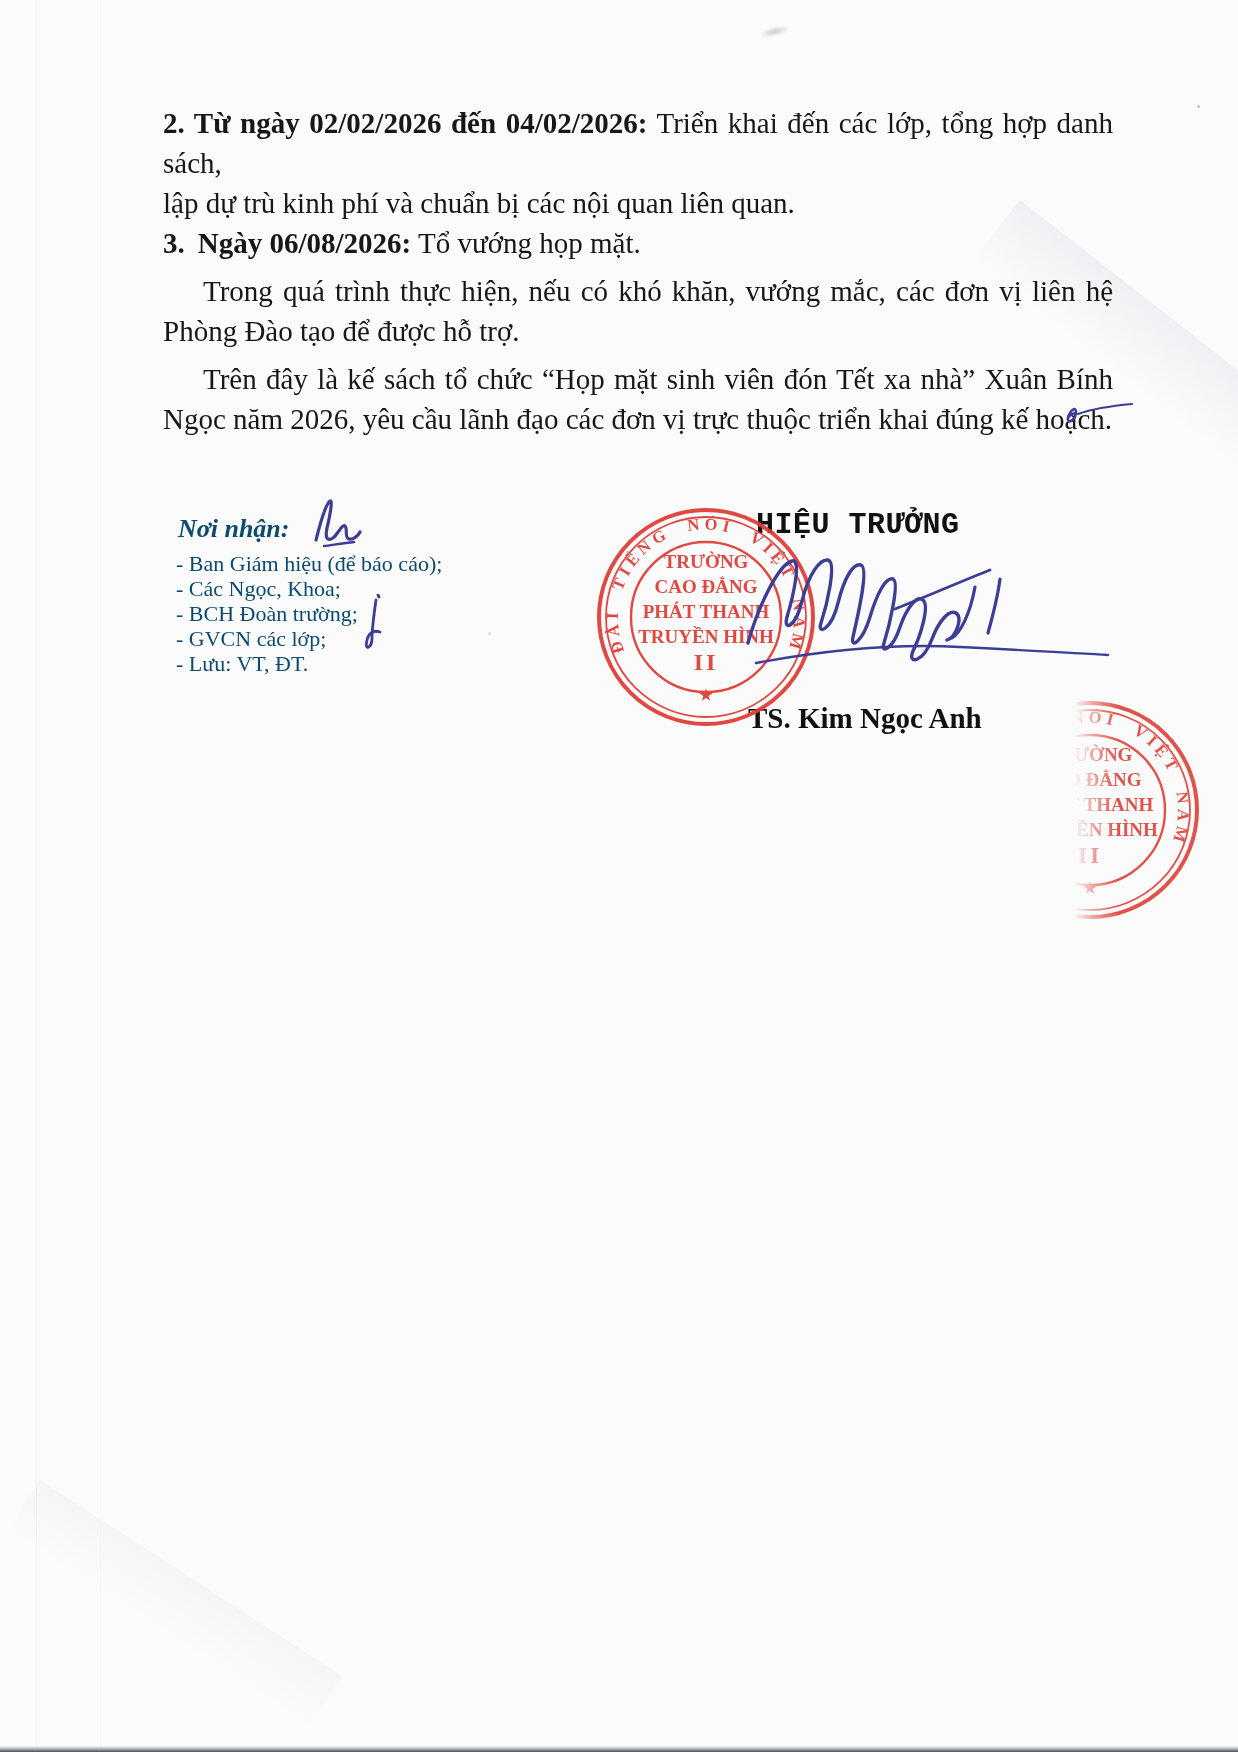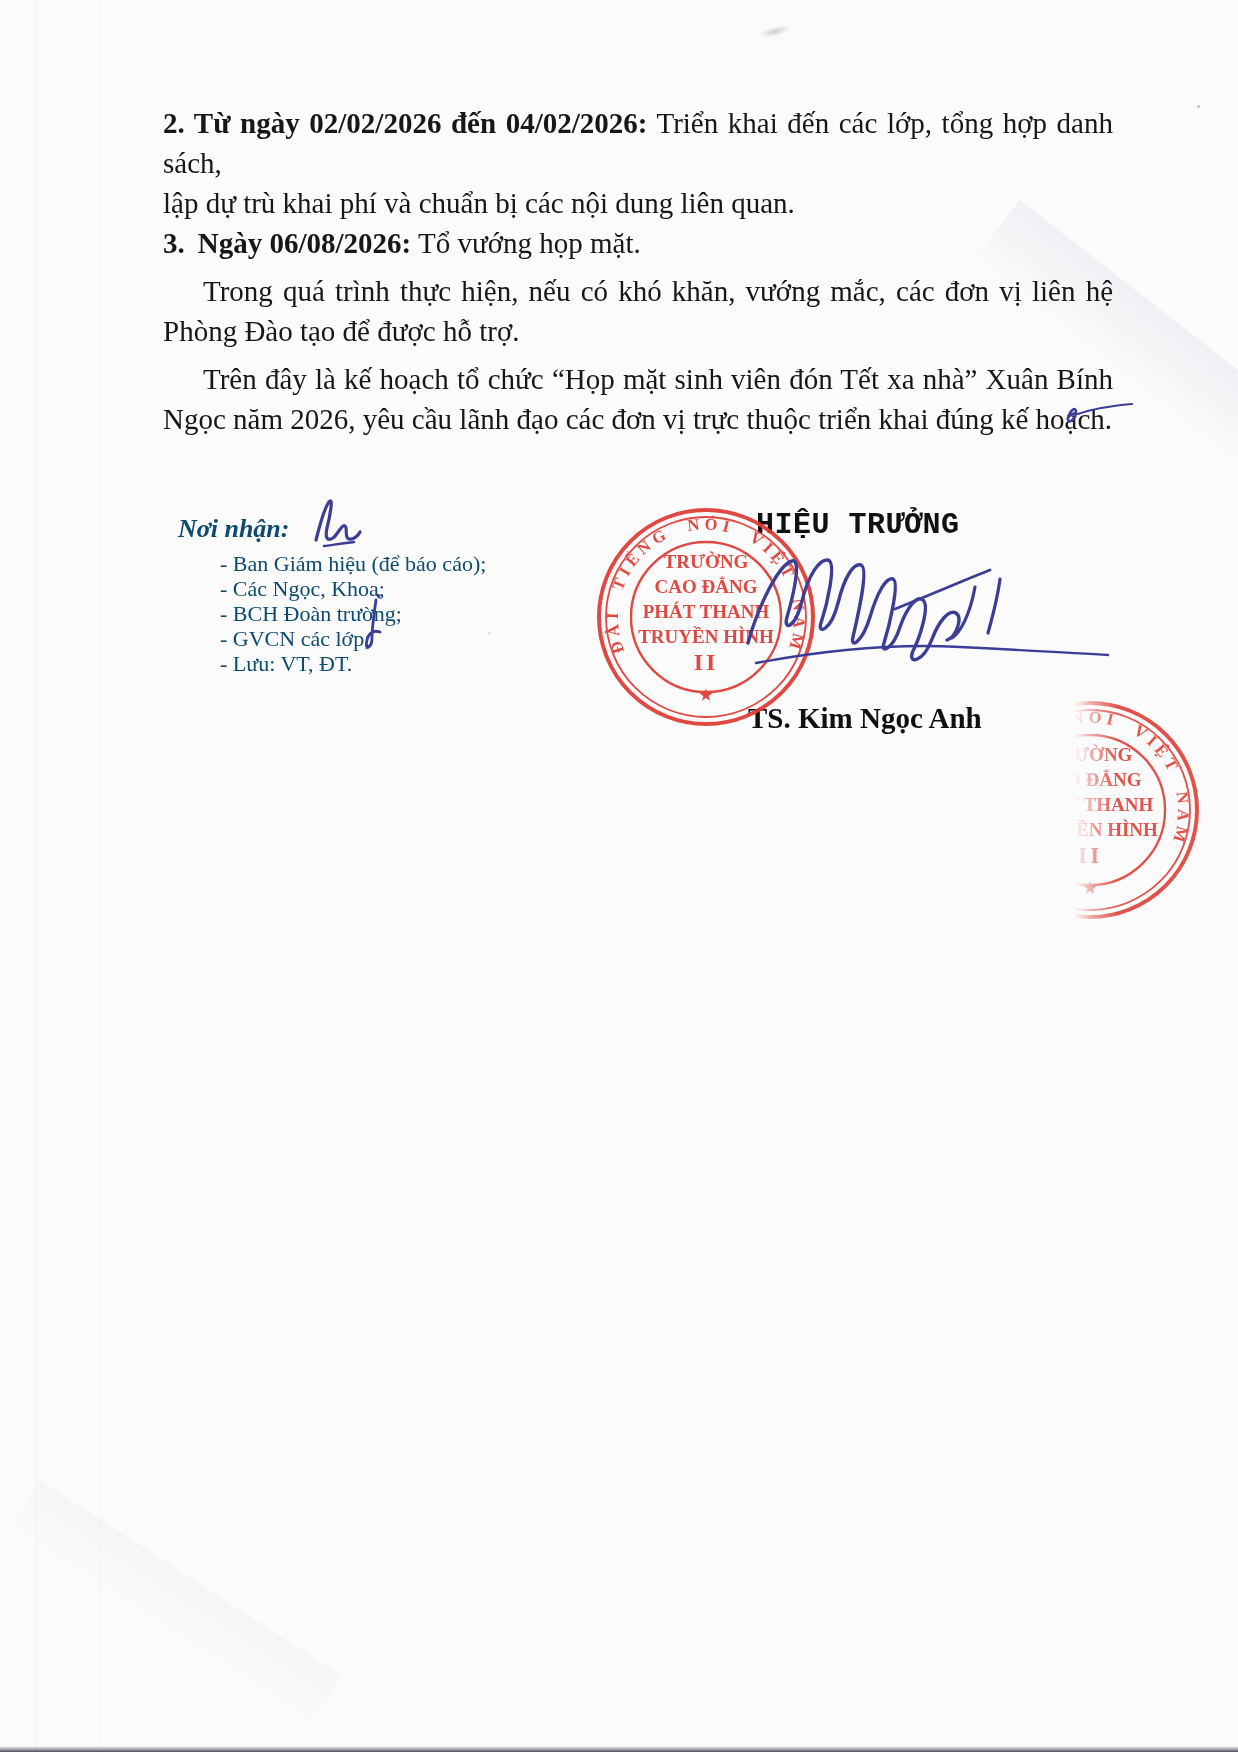--- a/index.html
+++ b/index.html
@@ -34,21 +34,21 @@
   .line{white-space:normal;}
   .just{text-align:justify;text-align-last:justify;}
   .indent{padding-left:40px;margin-top:8px;}
   .b{font-weight:bold;}
   .num-gap{margin-right:13px;}
 
   
   .recipients{position:absolute;left:176px;top:514px;width:340px;color:#0c4a6e;}
   .recipients-heading{font-size:26px;font-weight:bold;font-style:italic;margin:0 0 7px 2px;}
   .recipients-list{font-size:22px;line-height:25px;}
-  .recipients-list div{white-space:nowrap;margin-left:44px;}
+  .recipients-list div{white-space:nowrap;}
 
   
   .principal-title{position:absolute;left:756px;top:508px;width:420px;
     font-size:30px;font-weight:bold;letter-spacing:.5px;color:#111;font-family:Liberation Mono, monospace;}
   .signer-name{position:absolute;left:748px;top:702px;width:420px;
     font-size:29px;font-weight:bold;color:#101010;}
 
   .stamp{position:absolute;width:230px;height:230px;}
   .stamp-main{left:591px;top:502px;opacity:.93;}
   .stamp-partial{left:975px;top:695px;opacity:.88;
@@ -70,25 +70,25 @@
 <div class="left-edge-line2"></div>
 <div class="paper-crease"></div>
 <div class="paper-crease2"></div>
 <div class="smudge"></div>
 <div class="speck" style="left:1197px;top:105px;"></div>
 <div class="speck" style="left:488px;top:632px;opacity:.5;"></div>
 <div class="scan-bottom-edge"></div>
 
 <div class="doc-body">
   <div class="line just"><span class="b">2. Từ ngày 02/02/2026 đến 04/02/2026:</span><span> Triển khai đến các lớp, tổng hợp danh sách,</span></div>
-  <div class="line">lập dự trù khai phí và chuẩn bị các nội dung liên quan.</div>
+  <div class="line">lập dự trù kinh phí và chuẩn bị các nội quan liên quan.</div>
   <div class="line"><span class="b num-gap">3.</span><span class="b">Ngày 06/08/2026:</span><span> Tổ vướng họp mặt.</span></div>
   <div class="line just indent">Trong quá trình thực hiện, nếu có khó khăn, vướng mắc, các đơn vị liên hệ</div>
   <div class="line">Phòng Đào tạo để được hỗ trợ.</div>
-  <div class="line just indent">Trên đây là kế hoạch tổ chức “Họp mặt sinh viên đón Tết xa nhà” Xuân Bính</div>
+  <div class="line just indent">Trên đây là kế sách tổ chức “Họp mặt sinh viên đón Tết xa nhà” Xuân Bính</div>
   <div class="line">Ngọc năm 2026, yêu cầu lãnh đạo các đơn vị trực thuộc triển khai đúng kế hoạch.</div>
 </div>
 
 <div class="recipients">
   <div class="recipients-heading">Nơi nhận:</div>
   <div class="recipients-list">
     <div>- Ban Giám hiệu (để báo cáo);</div>
     <div>- Các Ngọc, Khoa;</div>
     <div>- BCH Đoàn trường;</div>
     <div>- GVCN các lớp;</div>

